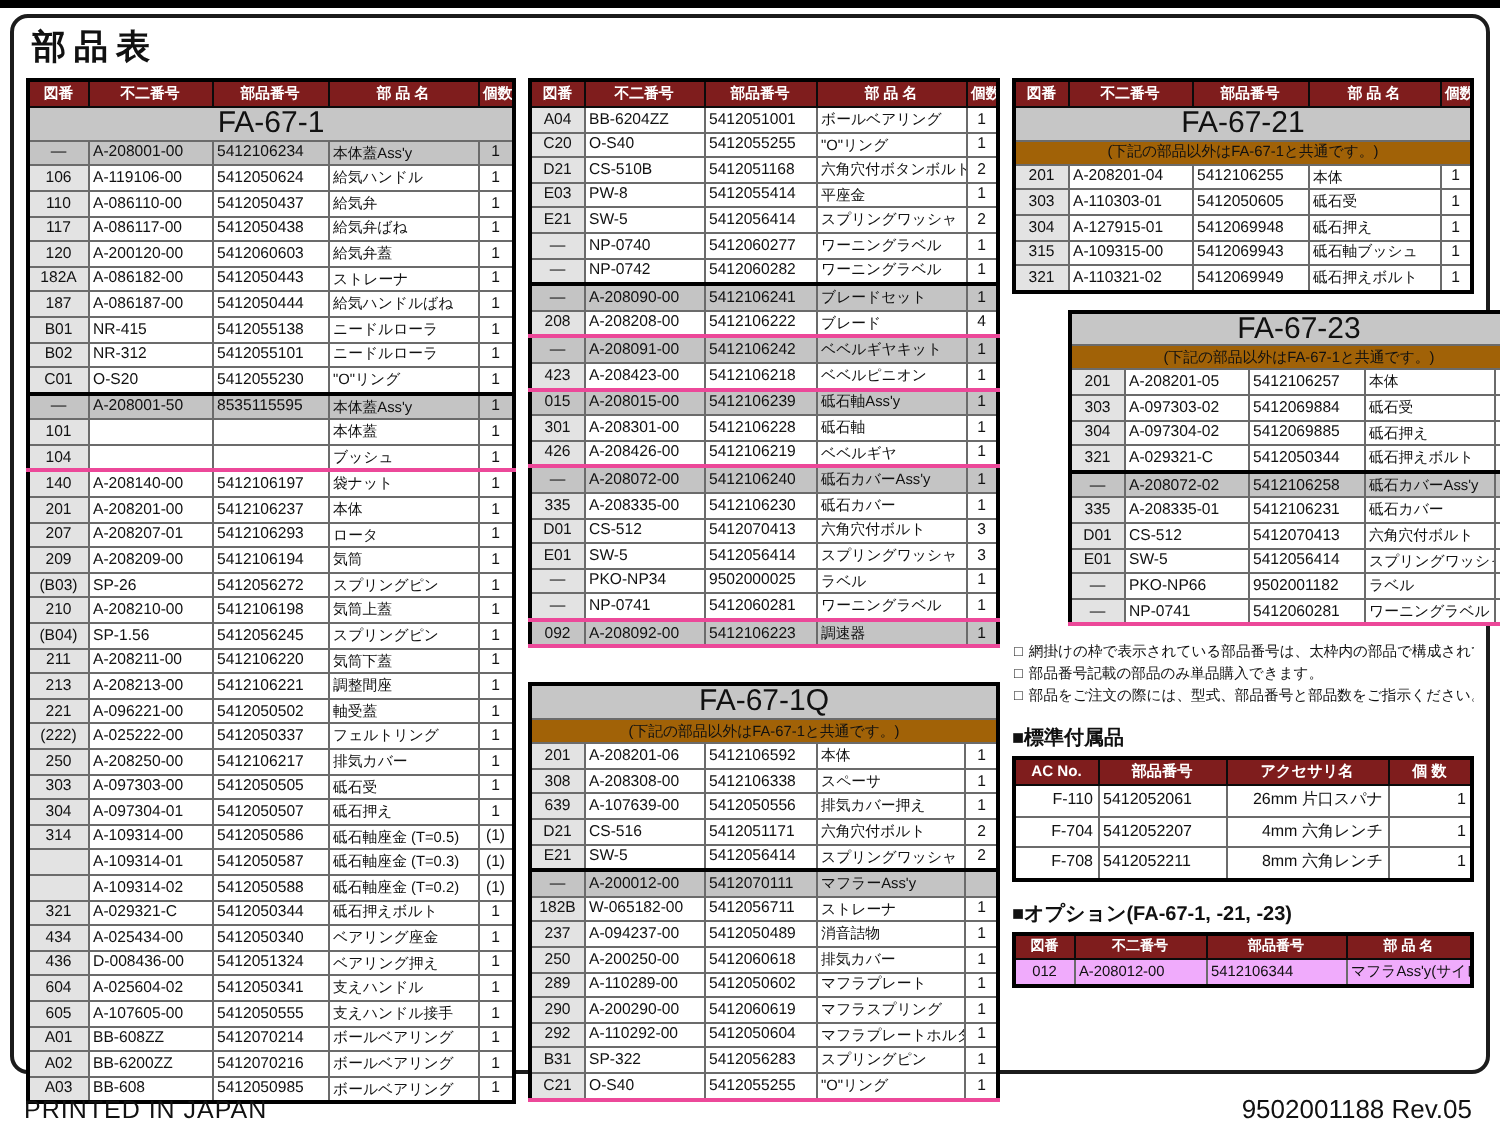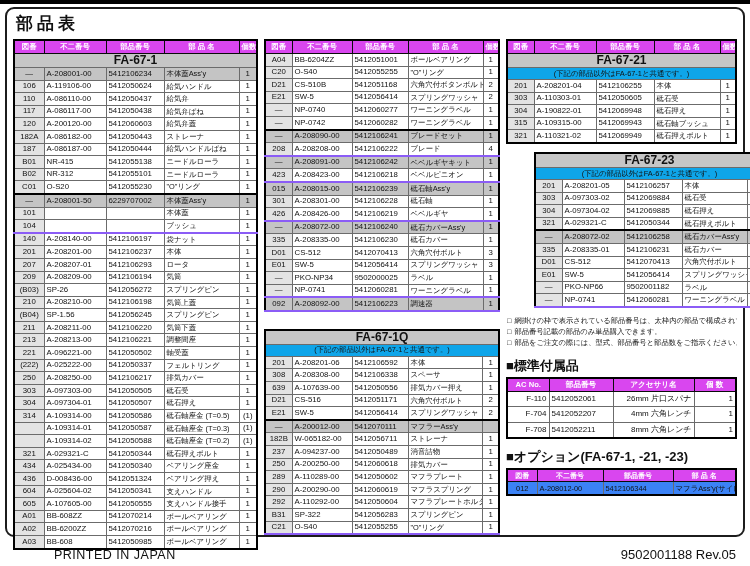--- a/index.html
+++ b/index.html
@@ -9,60 +9,60 @@
     padding:2px 6px 6px 6px;height:530px;box-sizing:border-box;background:#fff;}
   .page-title{font-size:17px;font-weight:bold;letter-spacing:4px;margin:1px 0 4px 3px;}
   .cols{display:flex;gap:6px;align-items:flex-start;}
   .col-left{width:245px;}
   .col-mid{width:236px;}
   .col-right{flex:1;min-width:0;}
 
   table.ptable{border-collapse:collapse;width:100%;table-layout:fixed;border:2px solid #000;background:#fff;}
   .ptable td{border:1px solid #6b6b6b;padding:0 2px;height:11.6px;line-height:1.05;
     font-size:7.8px;white-space:nowrap;overflow:hidden;vertical-align:middle;}
-  .ptable tr.thead td{background:#d946ef;color:#fff;font-weight:bold;text-align:center;
+  .ptable tr.thead td{background:#7f1d1d;color:#fff;font-weight:bold;text-align:center;
     font-size:7.4px;height:12px;border-color:#0b0b0b;}
-  .ptable tr.sec-title td{background:#c6c6c6;font-weight:bold;text-align:center;font-size:12px;height:13px;}
-  .ptable tr.sec-sub td{background:#0ea5e9;text-align:center;font-size:7.4px;height:11px;}
+  .ptable tr.sec-title td{background:#c6c6c6;font-weight:normal;text-align:center;font-size:15px;height:13px;}
+  .ptable tr.sec-sub td{background:#a16207;text-align:center;font-size:7.4px;height:11px;}
   .main .c0{text-align:center;background:#e3e3e3;}
   .main .c4{text-align:center;}
   .main .c3{font-size:7.4px;}
   .main tr.shaded td{background:#c4c4c4;}
   tr.g-s td:first-child,tr.g-m td:first-child,tr.g-e td:first-child{border-left:2px solid #000;}
   tr.g-s td:last-child,tr.g-m td:last-child,tr.g-e td:last-child{border-right:2px solid #000;}
   tr.g-s td{border-top:2px solid #000;}
-  tr.g-e td{border-bottom:2px solid #8b5cf6;}
+  tr.g-e td{border-bottom:2px solid #ec4899;}
 
   
   .col-left .main col.col-0{width:30px}.col-left .main col.col-1{width:62px}
   .col-left .main col.col-2{width:58px}.col-left .main col.col-4{width:18px}
   .col-mid .main col.col-0{width:27px}.col-mid .main col.col-1{width:60px}
   .col-mid .main col.col-2{width:56px}.col-mid .main col.col-4{width:16px}
   .col-right .main col.col-0{width:27px}.col-right .main col.col-1{width:62px}
   .col-right .main col.col-2{width:58px}.col-right .main col.col-4{width:16px}
 
   .gap-mid{margin-top:17px;}
   .gap-sm{margin-top:8px;margin-left:28px;}
 
   .notes{margin-top:7px;padding-left:1px;}
   .note-line{font-size:7.3px;line-height:11px;white-space:nowrap;overflow:hidden;}
   .note-bullet{margin-right:3px;}
 
-  .block-title{font-size:13px;font-weight:bold;margin:9px 0 2px 0;}
+  .block-title{font-size:10px;font-weight:bold;margin:9px 0 2px 0;}
   table.acc td{height:14.5px;font-size:8px;}
   .acc col.col-0{width:42px}.acc col.col-1{width:64px}.acc col.col-3{width:42px}
   .acc .c0,.acc .c3{text-align:right}.acc .c2{text-align:right}
   .acc tr.thead td{font-size:7.6px;}
   table.opt td{height:12px;font-size:7.4px;}
   .opt col.col-0{width:30px}.opt col.col-1{width:66px}.opt col.col-2{width:70px}
   .opt .c0{text-align:center;background:#e3e3e3}.opt .c3{text-align:center}
   .opt tr.thead td{font-size:7px;height:11px;}
-  .opt tr.shaded td{background:#3b82f6;}
-
-  .footer{position:absolute;left:0;right:0;bottom:2px;height:20px;margin-left:42px;}
+  .opt tr.shaded td{background:#f0abfc;}
+
+  .footer{position:absolute;left:0;right:0;bottom:2px;height:20px;}
   .footer-left{position:absolute;left:12px;bottom:2px;font-size:12.5px;letter-spacing:.5px;}
   .footer-right{position:absolute;right:14px;bottom:2px;font-size:13px;}
 </style>
 </head>
 <body>
 
 <div class="topbar"></div>
 
 <div class="sheet">
   <div class="page-title">部品表</div>
@@ -154,21 +154,21 @@
             <tr class="prow">
               <td class="c0">C01</td>
               <td class="c1">O-S20</td>
               <td class="c2">5412055230</td>
               <td class="c3">"O"リング</td>
               <td class="c4">1</td>
             </tr>
             <tr class="prow shaded g-s">
               <td class="c0">—</td>
               <td class="c1">A-208001-50</td>
-              <td class="c2">6229707002</td>
+              <td class="c2">8535115595</td>
               <td class="c3">本体蓋Ass'y</td>
               <td class="c4">1</td>
             </tr>
             <tr class="prow g-m">
               <td class="c0">101</td>
               <td class="c1"></td>
               <td class="c2"></td>
               <td class="c3">本体蓋</td>
               <td class="c4">1</td>
             </tr>
@@ -390,20 +390,27 @@
               <td class="c4">1</td>
             </tr>
             <tr class="prow">
               <td class="c0">D21</td>
               <td class="c1">CS-510B</td>
               <td class="c2">5412051168</td>
               <td class="c3">六角穴付ボタンボルト</td>
               <td class="c4">2</td>
             </tr>
             <tr class="prow">
+              <td class="c0">E03</td>
+              <td class="c1">PW-8</td>
+              <td class="c2">5412055414</td>
+              <td class="c3">平座金</td>
+              <td class="c4">1</td>
+            </tr>
+            <tr class="prow">
               <td class="c0">E21</td>
               <td class="c1">SW-5</td>
               <td class="c2">5412056414</td>
               <td class="c3">スプリングワッシャ</td>
               <td class="c4">2</td>
             </tr>
             <tr class="prow">
               <td class="c0">—</td>
               <td class="c1">NP-0740</td>
               <td class="c2">5412060277</td>
@@ -666,21 +673,21 @@
             </tr>
             <tr class="prow">
               <td class="c0">303</td>
               <td class="c1">A-110303-01</td>
               <td class="c2">5412050605</td>
               <td class="c3">砥石受</td>
               <td class="c4">1</td>
             </tr>
             <tr class="prow">
               <td class="c0">304</td>
-              <td class="c1">A-190822-01</td>
+              <td class="c1">A-127915-01</td>
               <td class="c2">5412069948</td>
               <td class="c3">砥石押え</td>
               <td class="c4">1</td>
             </tr>
             <tr class="prow">
               <td class="c0">315</td>
               <td class="c1">A-109315-00</td>
               <td class="c2">5412069943</td>
               <td class="c3">砥石軸ブッシュ</td>
               <td class="c4">1</td>

